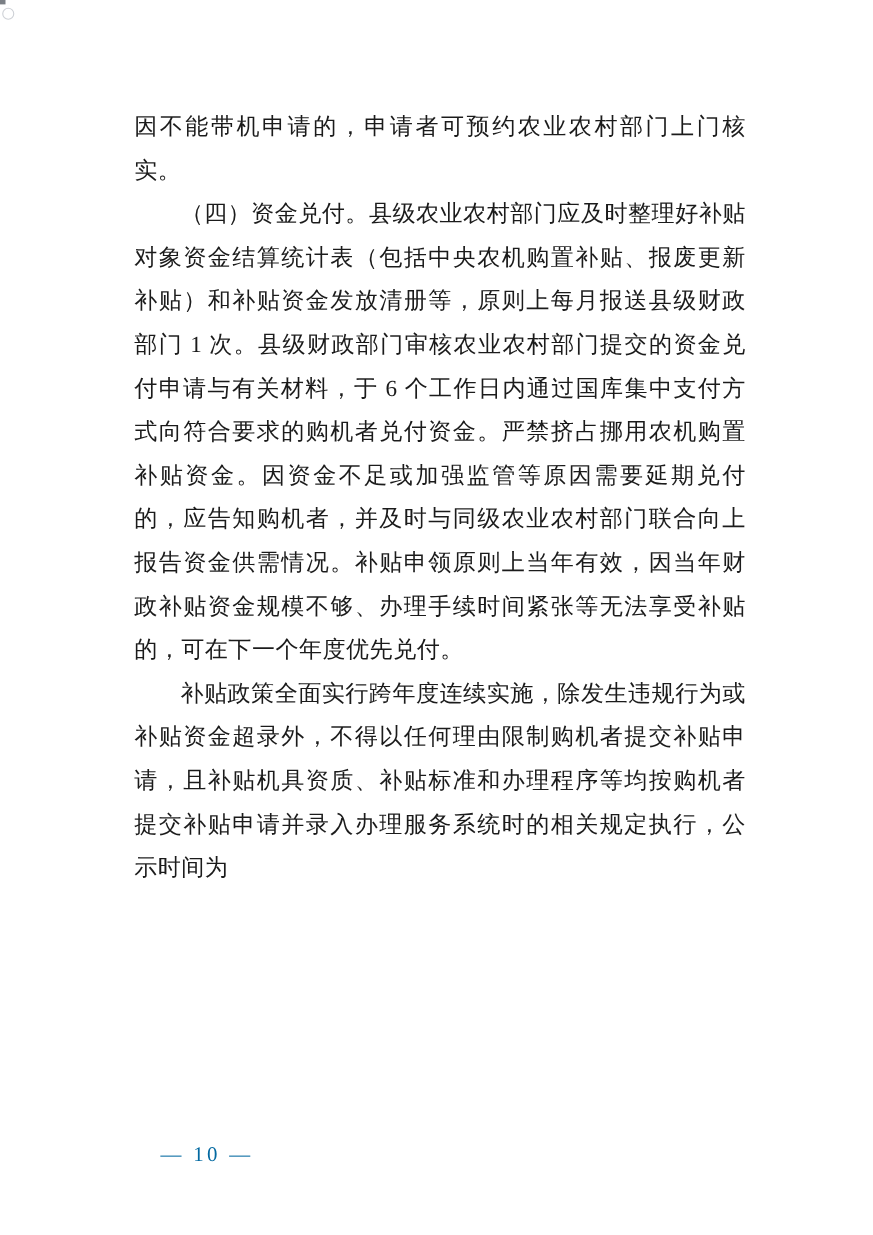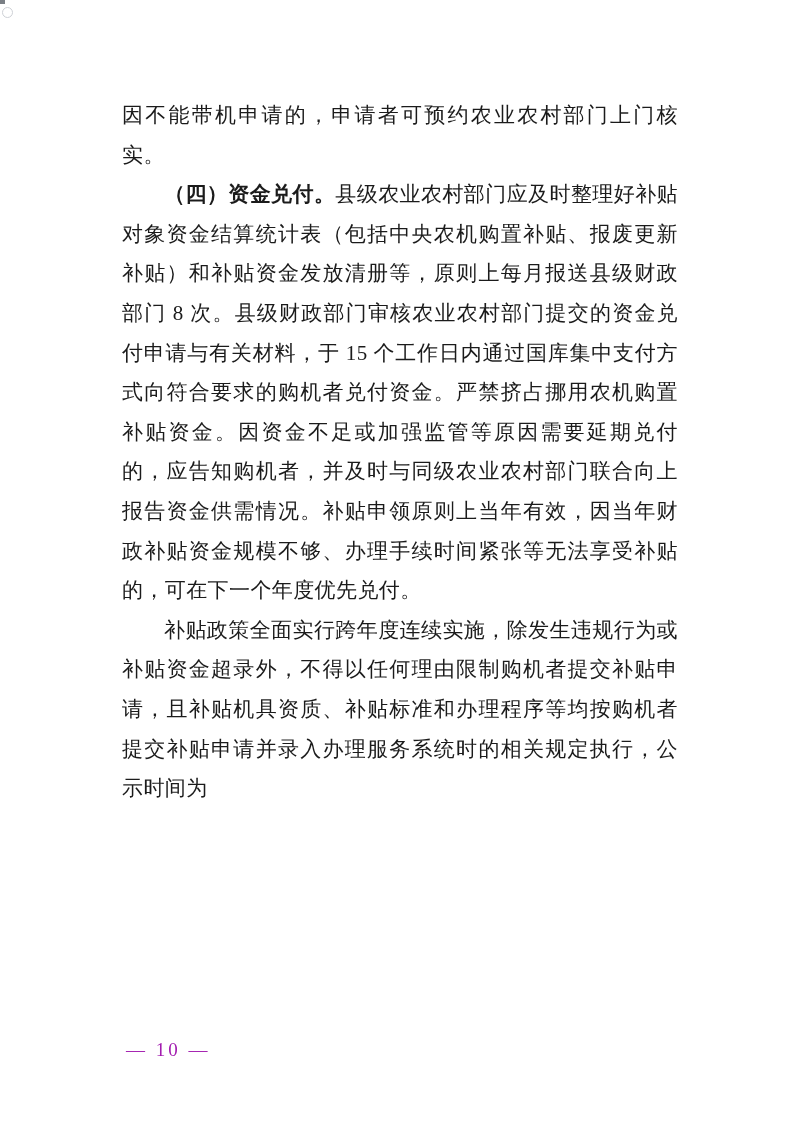--- a/index.html
+++ b/index.html
@@ -27,29 +27,29 @@
     letter-spacing: 0.4px;
   }
   .content p {
     margin: 0;
     padding: 0;
   }
   .content p.indent {
     text-indent: 2em;
   }
   .bold-lead {
-    font-weight: bold;
+    font-weight: normal;
   }
   .footer {
     position: absolute;
-    left: 126px;
+    left: 146px;
     top: 1036px;
     font-size: 19px;
     line-height: 28px;
-    color: #a21caf;
+    color: #0369a1;
     letter-spacing: 3px;
   }
   .artifact-dot {
     position: absolute;
     left: 0;
     top: 0;
     width: 5px;
     height: 4px;
     background: #7a7f85;
   }
@@ -66,19 +66,19 @@
 </head>
 <body>
 
 <div class="page">
 
   <div class="artifact-dot"></div>
   <div class="artifact-ring"></div>
 
   <div class="content" id="document-body">
       <p class=""><span class="">因不能带机申请的，申请者可预约农业农村部门上门核实。</span></p>
-      <p class="indent"><span class="bold-lead">（四）资金兑付。</span><span class="">县级农业农村部门应及时整理好补贴对象资金结算统计表（包括中央农机购置补贴、报废更新补贴）和补贴资金发放清册等，原则上每月报送县级财政部门 8 次。县级财政部门审核农业农村部门提交的资金兑付申请与有关材料，于 15 个工作日内通过国库集中支付方式向符合要求的购机者兑付资金。严禁挤占挪用农机购置补贴资金。因资金不足或加强监管等原因需要延期兑付的，应告知购机者，并及时与同级农业农村部门联合向上报告资金供需情况。补贴申领原则上当年有效，因当年财政补贴资金规模不够、办理手续时间紧张等无法享受补贴的，可在下一个年度优先兑付。</span></p>
+      <p class="indent"><span class="bold-lead">（四）资金兑付。</span><span class="">县级农业农村部门应及时整理好补贴对象资金结算统计表（包括中央农机购置补贴、报废更新补贴）和补贴资金发放清册等，原则上每月报送县级财政部门 1 次。县级财政部门审核农业农村部门提交的资金兑付申请与有关材料，于 6 个工作日内通过国库集中支付方式向符合要求的购机者兑付资金。严禁挤占挪用农机购置补贴资金。因资金不足或加强监管等原因需要延期兑付的，应告知购机者，并及时与同级农业农村部门联合向上报告资金供需情况。补贴申领原则上当年有效，因当年财政补贴资金规模不够、办理手续时间紧张等无法享受补贴的，可在下一个年度优先兑付。</span></p>
       <p class="indent"><span class="">补贴政策全面实行跨年度连续实施，除发生违规行为或补贴资金超录外，不得以任何理由限制购机者提交补贴申请，且补贴机具资质、补贴标准和办理程序等均按购机者提交补贴申请并录入办理服务系统时的相关规定执行，公示时间为</span></p>
     </div>
 
   <div class="footer">— 10 —</div>
 
 </div>
 
 </body></html>

